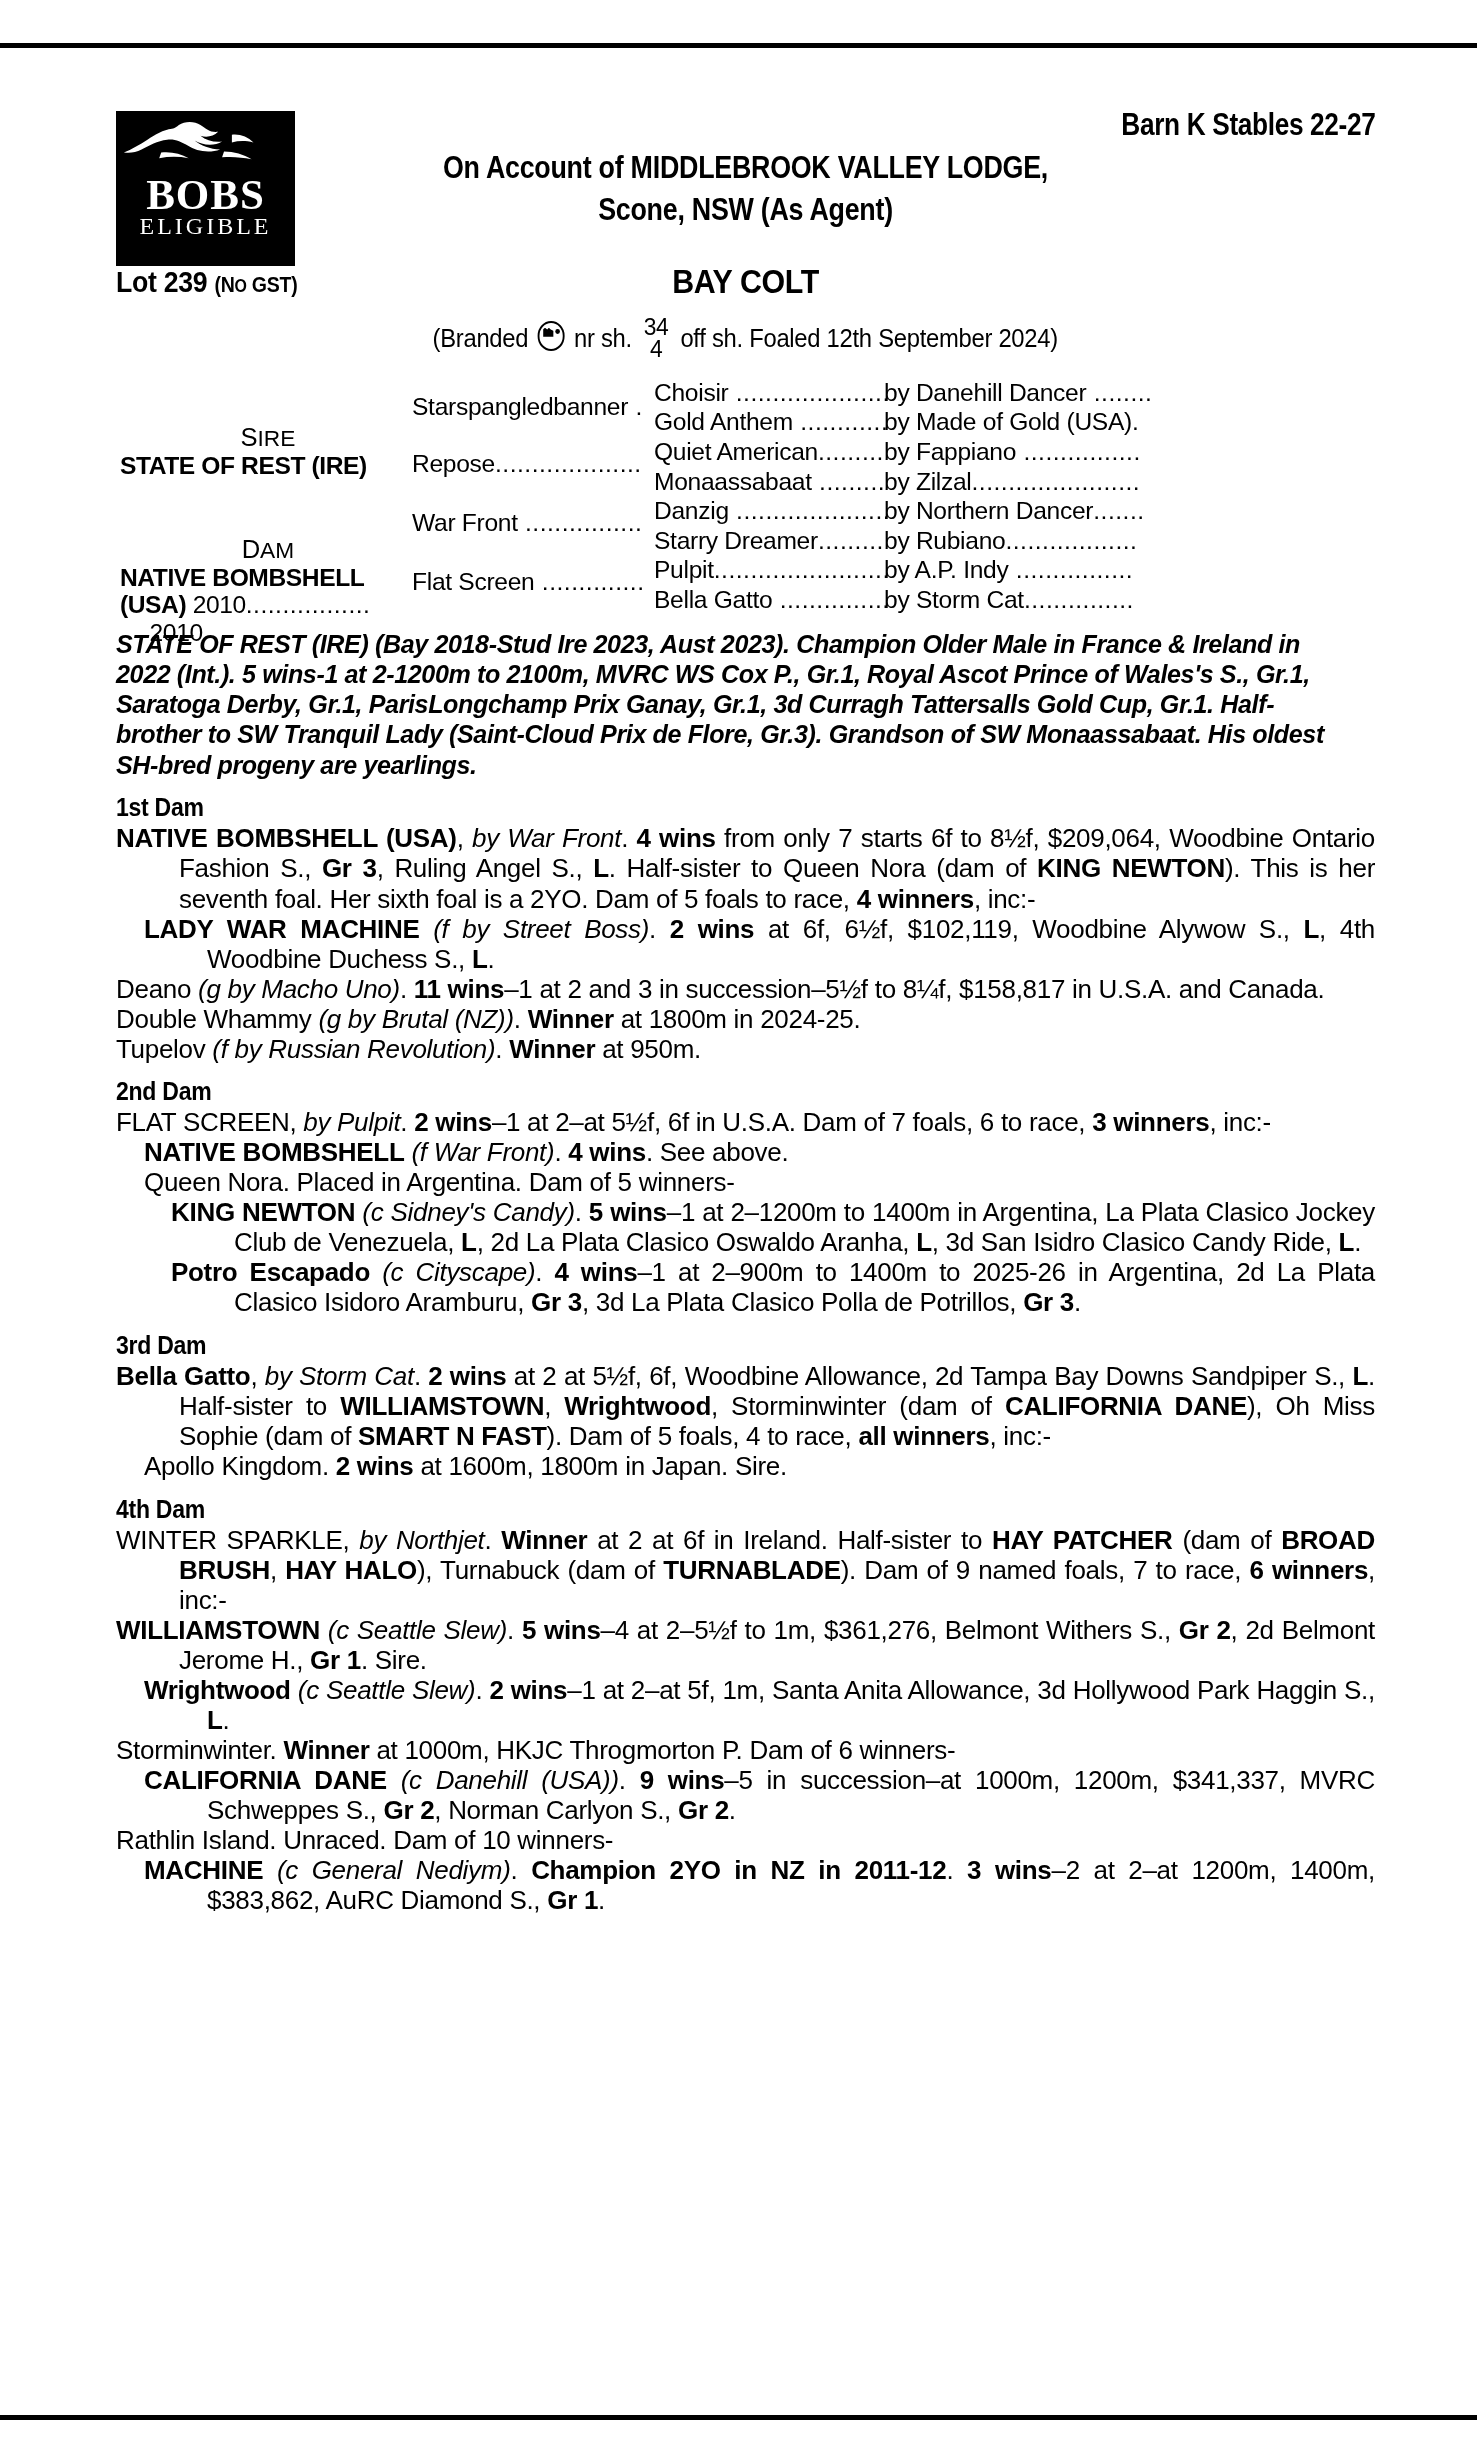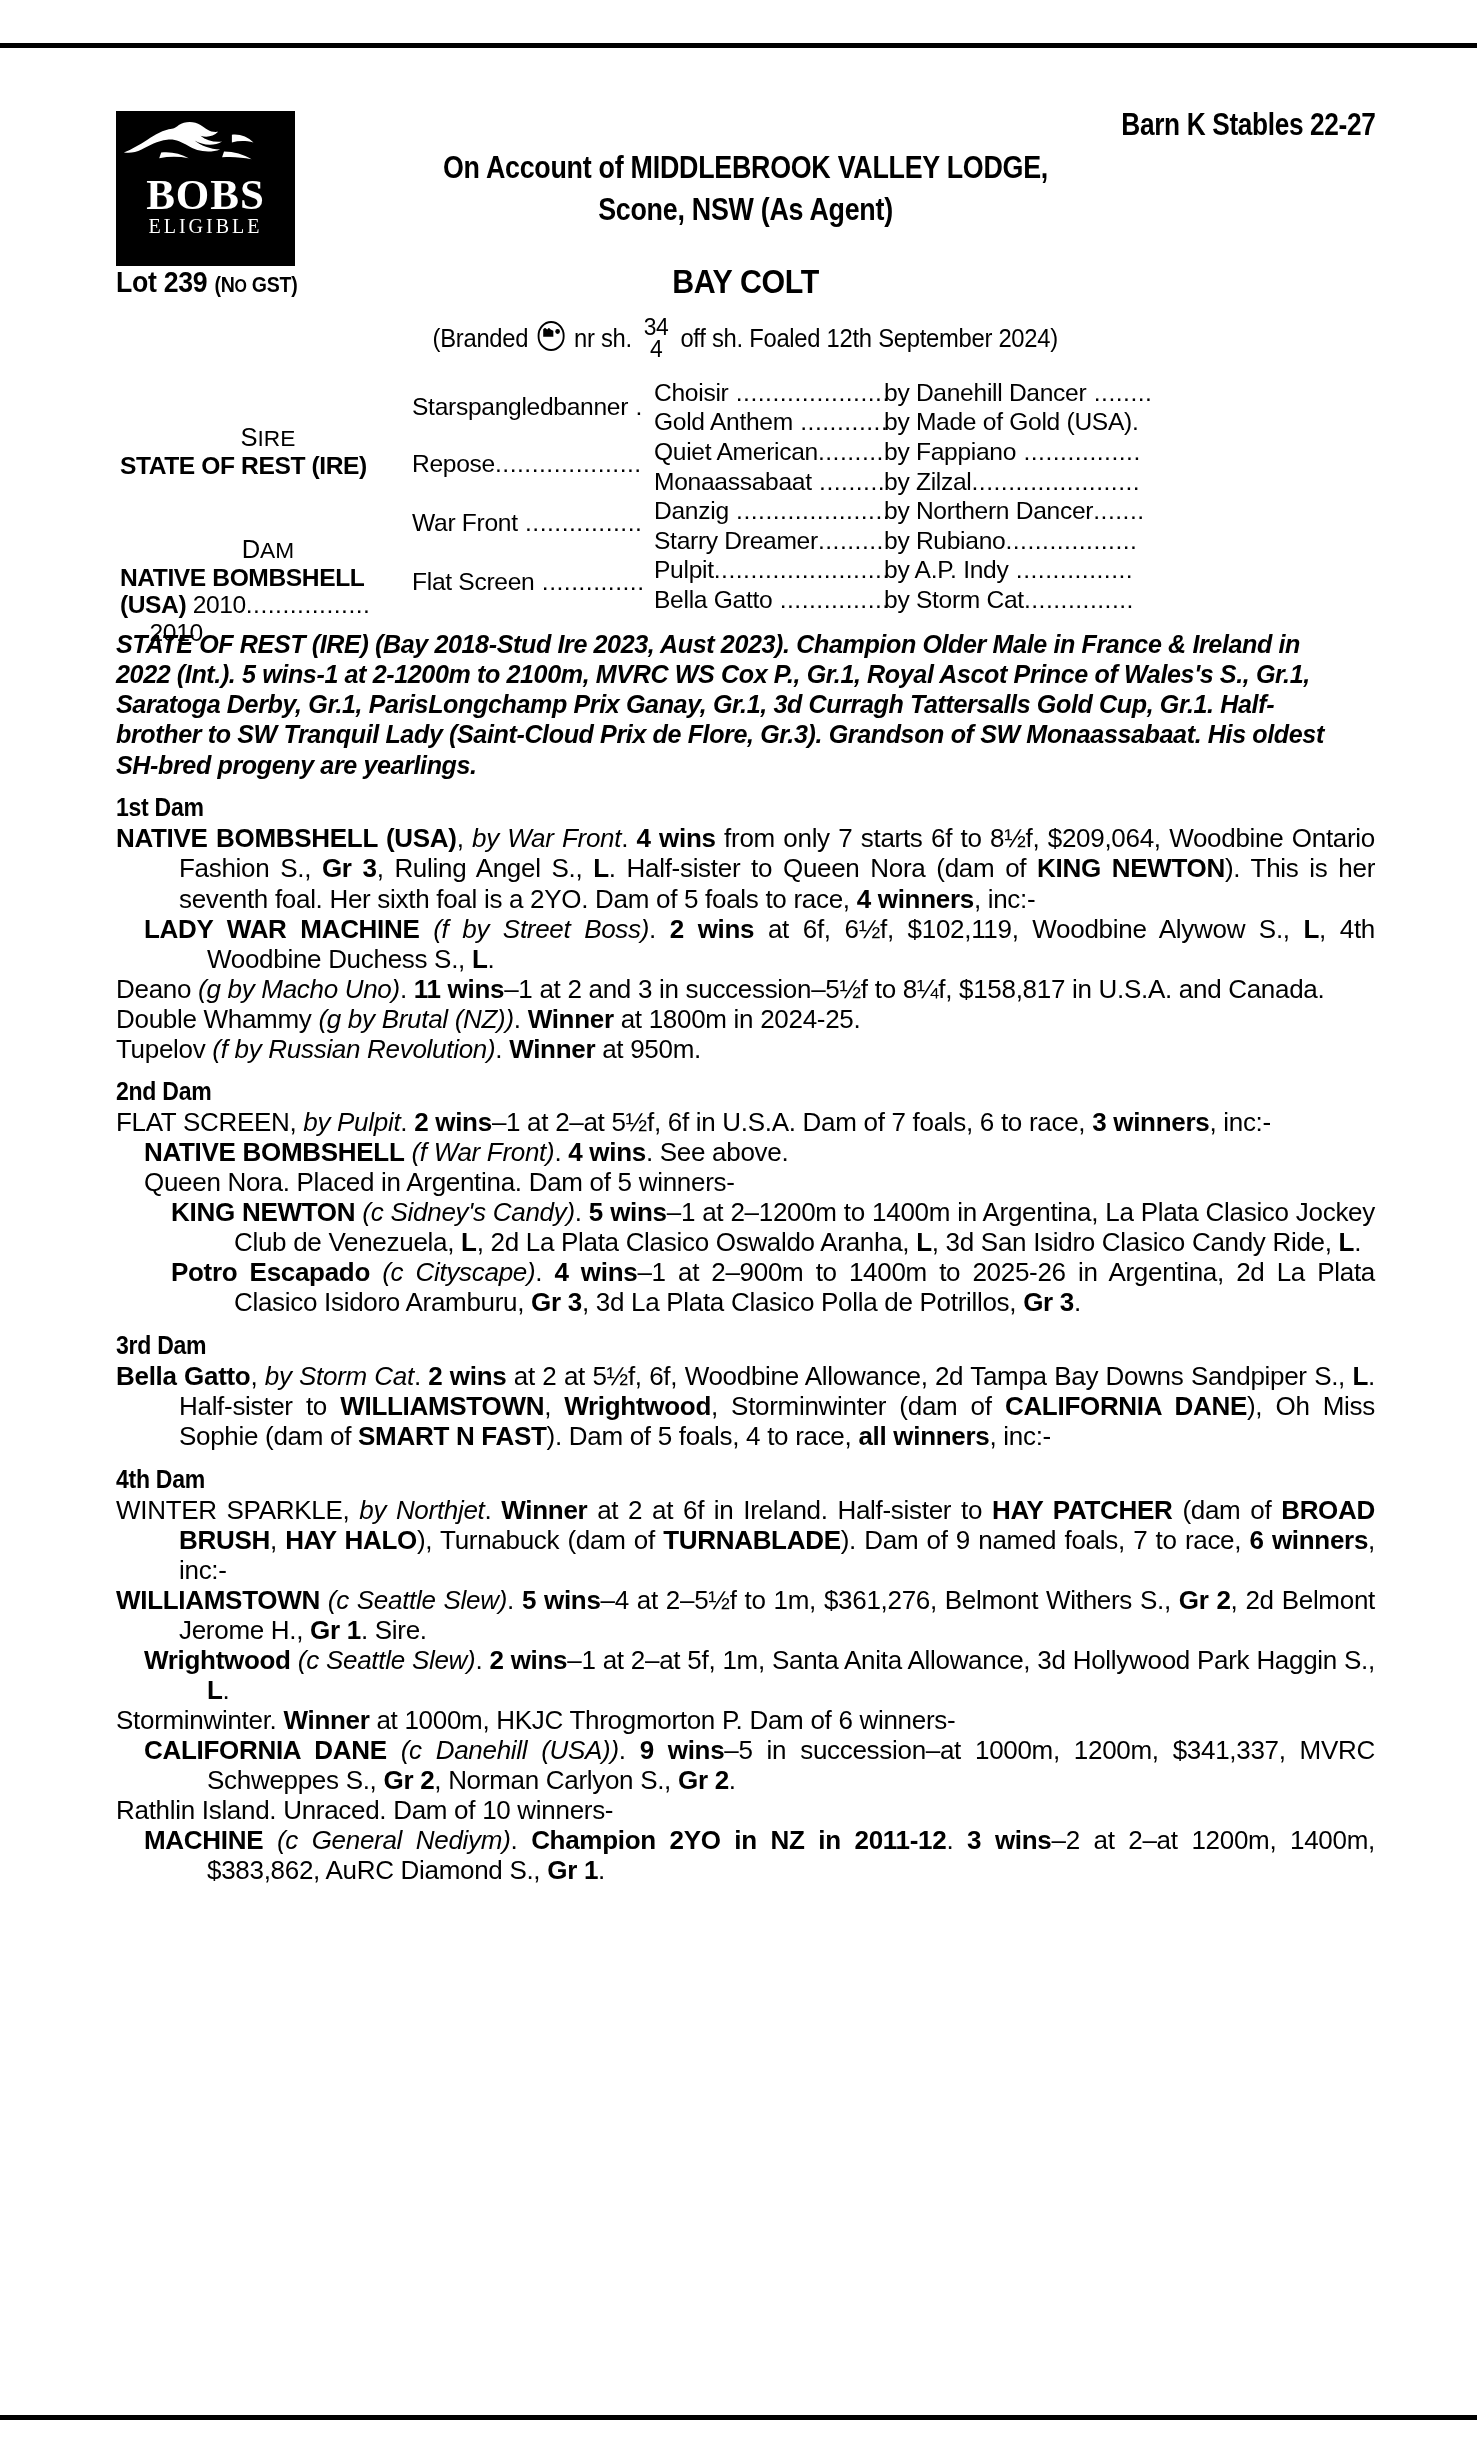--- a/index.html
+++ b/index.html
@@ -66,21 +66,21 @@
   }
   .bobs-logo .bobs-word {
     font-family: "Liberation Serif", serif;
     font-size: 43px;
     font-weight: 700;
     letter-spacing: 1px;
     line-height: 41px;
   }
   .bobs-logo .elig-word {
     font-family: "Liberation Serif", serif;
-    font-size: 20px;
+    font-size: 24px;
     font-weight: 400;
     letter-spacing: 3px;
     line-height: 23.6px;
   }
   .barn-line {
     position: absolute;
     right: 0px;
     top: 7.9px;
     font-size: 30.5px;
     font-weight: 700;
@@ -424,20 +424,21 @@
         <p class="e">Double Whammy <i>(g by Brutal (NZ))</i>. <b>Winner</b> at 1800m in 2024-25.</p>
         <p class="e">Tupelov <i>(f by Russian Revolution)</i>. <b>Winner</b> at 950m.</p>
         <div class="dam-head">2nd Dam</div>
         <p class="e">FLAT SCREEN, <i>by Pulpit</i>. <b>2 wins</b>–1 at 2–at 5½f, 6f in U.S.A. Dam of 7 foals, 6 to race, <b>3 winners</b>, inc:-</p>
         <p class="e i1"><b>NATIVE BOMBSHELL</b> <i>(f War Front)</i>. <b>4 wins</b>. See above.</p>
         <p class="e i1">Queen Nora. Placed in Argentina. Dam of 5 winners-</p>
         <p class="e i2"><b>KING NEWTON</b> <i>(c Sidney's Candy)</i>. <b>5 wins</b>–1 at 2–1200m to 1400m in Argentina, La Plata Clasico Jockey Club de Venezuela, <b>L</b>, 2d La Plata Clasico Oswaldo Aranha, <b>L</b>, 3d San Isidro Clasico Candy Ride, <b>L</b>.</p>
         <p class="e i2"><b>Potro Escapado</b> <i>(c Cityscape)</i>. <b>4 wins</b>–1 at 2–900m to 1400m to 2025-26 in Argentina, 2d La Plata Clasico Isidoro Aramburu, <b>Gr 3</b>, 3d La Plata Clasico Polla de Potrillos, <b>Gr 3</b>.</p>
         <div class="dam-head">3rd Dam</div>
         <p class="e"><b>Bella Gatto</b>, <i>by Storm Cat</i>. <b>2 wins</b> at 2 at 5½f, 6f, Woodbine Allowance, 2d Tampa Bay Downs Sandpiper S., <b>L</b>. Half-sister to <b>WILLIAMSTOWN</b>, <b>Wrightwood</b>, Storminwinter (dam of <b>CALIFORNIA DANE</b>), Oh Miss Sophie (dam of <b>SMART N FAST</b>). Dam of 5 foals, 4 to race, <b>all winners</b>, inc:-</p>
+        <p class="e i1">Apollo Kingdom. <b>2 wins</b> at 1600m, 1800m in Japan. Sire.</p>
         <div class="dam-head">4th Dam</div>
         <p class="e">WINTER SPARKLE, <i>by Northjet</i>. <b>Winner</b> at 2 at 6f in Ireland. Half-sister to <b>HAY PATCHER</b> (dam of <b>BROAD BRUSH</b>, <b>HAY HALO</b>), Turnabuck (dam of <b>TURNABLADE</b>). Dam of 9 named foals, 7 to race, <b>6 winners</b>, inc:-</p>
         <p class="e"><b>WILLIAMSTOWN</b> <i>(c Seattle Slew)</i>. <b>5 wins</b>–4 at 2–5½f to 1m, $361,276, Belmont Withers S., <b>Gr 2</b>, 2d Belmont Jerome H., <b>Gr 1</b>. Sire.</p>
         <p class="e i1"><b>Wrightwood</b> <i>(c Seattle Slew)</i>. <b>2 wins</b>–1 at 2–at 5f, 1m, Santa Anita Allowance, 3d Hollywood Park Haggin S., <b>L</b>.</p>
         <p class="e">Storminwinter. <b>Winner</b> at 1000m, HKJC Throgmorton P. Dam of 6 winners-</p>
         <p class="e i1"><b>CALIFORNIA DANE</b> <i>(c Danehill (USA))</i>. <b>9 wins</b>–5 in succession–at 1000m, 1200m, $341,337, MVRC Schweppes S., <b>Gr 2</b>, Norman Carlyon S., <b>Gr 2</b>.</p>
         <p class="e">Rathlin Island. Unraced. Dam of 10 winners-</p>
         <p class="e i1"><b>MACHINE</b> <i>(c General Nediym)</i>. <b>Champion 2YO in NZ in 2011-12</b>. <b>3 wins</b>–2 at 2–at 1200m, 1400m, $383,862, AuRC Diamond S., <b>Gr 1</b>.</p>
       </div>
 

